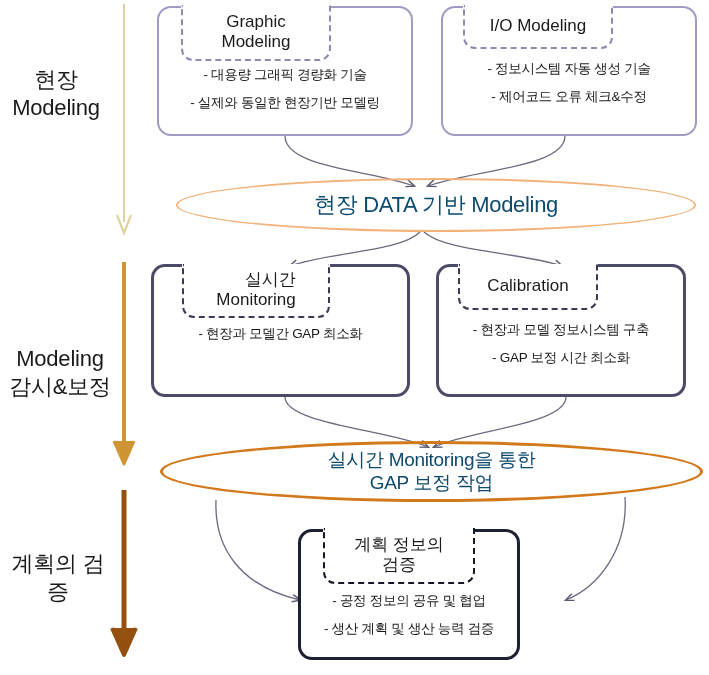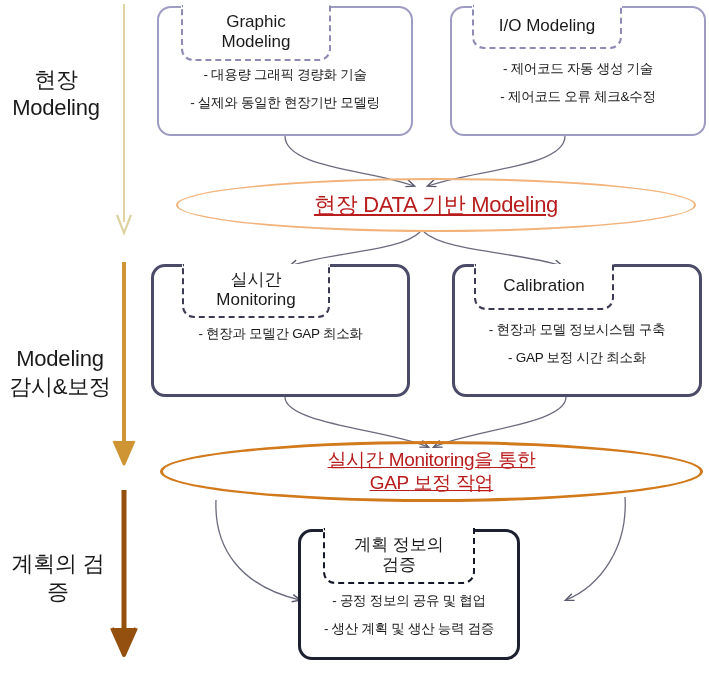--- a/index.html
+++ b/index.html
@@ -104,25 +104,24 @@
     box-sizing: border-box;
     border-radius: 50%;
     background: transparent;
     display: flex;
     align-items: center;
     justify-content: center;
     text-align: center;
     z-index: 4;
   }
   .ellipse .etext {
-    color: #b91c1c;
+    color: #0c4a6e;
     white-space: pre-line;
     line-height: 1.18;
     letter-spacing: -0.3px;
-    text-decoration: underline;
   }
   .ellipse-light { border: 2.5px solid #f2b27a; }
   .ellipse-strong { border: 3px solid #d2791c; }
 </style>
 </head>
 <body>
 
 <div id="canvas">
 
   <svg id="edges" viewBox="0 0 709 675" xmlns="http://www.w3.org/2000/svg">
@@ -189,41 +188,41 @@
 
   <div class="node-box box-lavender" style="left:157px; top:6px; width:256px; height:130px;">
     <div class="node-title lav" style="left:22px; top:-3px; width:150px; height:56px;">Graphic
 Modeling</div>
     <div class="node-lines" style="top:58px; height:68px;">
       <div class="line">- 대용량 그래픽 경량화 기술</div>
       <div class="line">- 실제와 동일한 현장기반 모델링</div>
     </div>
   </div>
 
-  <div class="node-box box-lavender" style="left:441px; top:6px; width:256px; height:130px;margin-left:9px;">
+  <div class="node-box box-lavender" style="left:441px; top:6px; width:256px; height:130px;">
     <div class="node-title lav" style="left:20px; top:-3px; width:150px; height:44px;">I/O Modeling</div>
     <div class="node-lines" style="top:52px; height:72px;">
-      <div class="line">- 제어코드 자동 생성 기술</div>
+      <div class="line">- 정보시스템 자동 생성 기술</div>
       <div class="line">- 제어코드 오류 체크&amp;수정</div>
     </div>
   </div>
 
   <div class="ellipse ellipse-light" style="left:176px; top:178px; width:520px; height:54px;">
     <div class="etext" style="font-size:22px;">현장 DATA 기반 Modeling</div>
   </div>
 
   <div class="node-box box-slate" style="left:151px; top:264px; width:259px; height:133px;">
-    <div class="node-title slate" style="left:28px; top:-3px; width:148px; height:54px;">실시간
+    <div class="node-title slate" style="left:28px; top:-3px; width:148px; height:54px;text-align:right;">실시간
 Monitoring</div>
     <div class="node-lines" style="top:58px; height:70px;">
       <div class="line">- 현장과 모델간 GAP 최소화</div>
     </div>
   </div>
 
-  <div class="node-box box-slate" style="left:452px; top:264px; width:250px; height:133px;">
+  <div class="node-box box-slate" style="left:436px; top:264px; width:250px; height:133px;">
     <div class="node-title slate" style="left:19px; top:-3px; width:140px; height:46px;">Calibration</div>
     <div class="node-lines" style="top:54px; height:74px;">
       <div class="line">- 현장과 모델 정보시스템 구축</div>
       <div class="line">- GAP 보정 시간 최소화</div>
     </div>
   </div>
 
   <div class="ellipse ellipse-strong" style="left:160px; top:441px; width:543px; height:61px;">
     <div class="etext" style="font-size:19px;">실시간 Monitoring을 통한
 GAP 보정 작업</div>

